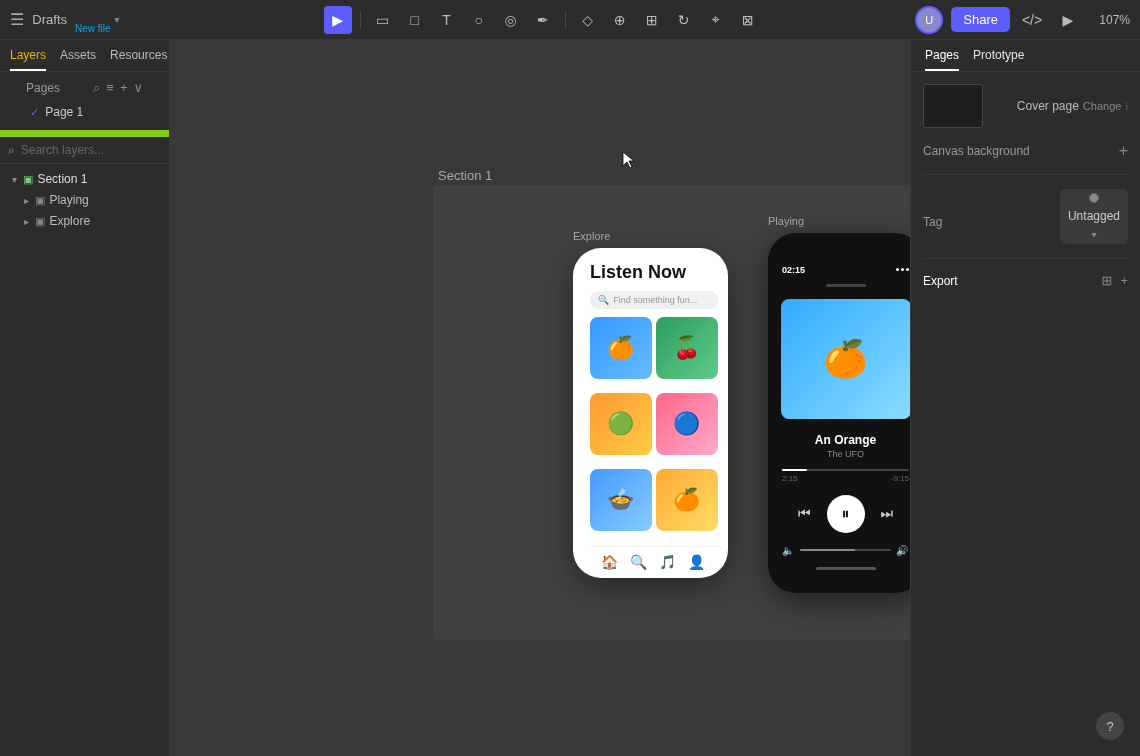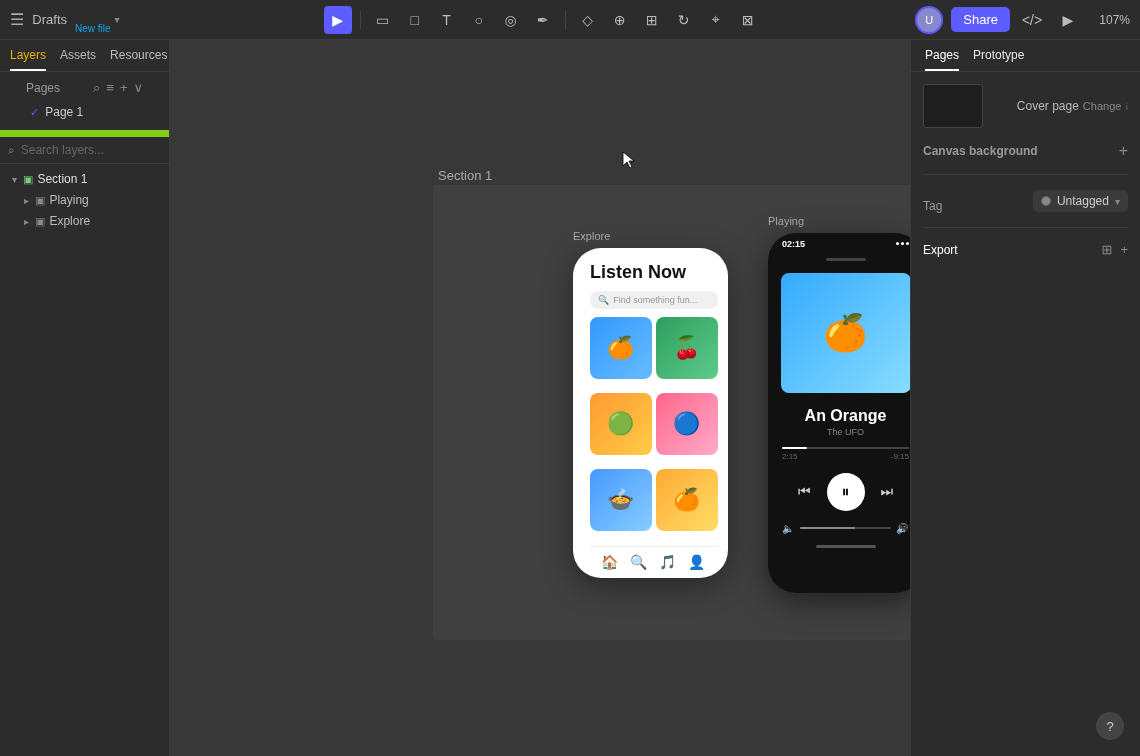--- a/index.html
+++ b/index.html
@@ -311,20 +311,21 @@
       border-radius: 28px;
       overflow: hidden;
       position: relative;
       box-shadow: 0 8px 30px rgba(0,0,0,0.5);
     }
     .phone-playing-inner {
       width: 100%;
       height: 100%;
       display: flex;
       flex-direction: column;
+      margin-top: 26px;
     }
     .status-bar {
       height: 22px;
       display: flex;
       align-items: center;
       justify-content: space-between;
       padding: 0 14px;
     }
     .status-time { font-size: 9px; color: white; font-weight: 600; }
     .status-dot { width: 3px; height: 3px; background: white; border-radius: 50%; }
@@ -338,21 +339,21 @@
       margin: 8px auto;
       display: flex;
       align-items: center;
       justify-content: center;
       font-size: 36px;
     }
     .track-info {
       text-align: center;
       padding: 6px;
     }
-    .track-title { font-size: 16px; font-weight: 700; color: white; }
+    .track-title { font-size: 12px; font-weight: 700; color: white; }
     .track-artist { font-size: 9px; color: #888; margin-top: 2px; }
 
     .progress-section {
       padding: 4px 14px;
     }
     .progress-bar-bg {
       height: 2px;
       background: #444;
       border-radius: 2px;
       position: relative;
@@ -503,21 +504,21 @@
       font-size: 11px;
       color: #888;
       cursor: pointer;
     }
 
     .canvas-bg-section {
       display: flex;
       align-items: center;
       justify-content: space-between;
     }
-    .canvas-bg-label { font-size: 12px; color: #999; font-weight: bold; }
+    .canvas-bg-label { font-size: 12px; color: #999; }
     .canvas-bg-add {
       font-size: 16px;
       color: #888;
       cursor: pointer;
     }
 
     .tag-section {
       display: flex;
       align-items: center;
       justify-content: space-between;
@@ -526,20 +527,21 @@
     .tag-dropdown {
       display: flex;
       align-items: center;
       gap: 6px;
       background: #3a3a3a;
       border-radius: 5px;
       padding: 4px 8px;
       cursor: pointer;
       font-size: 12px;
       color: #ccc;
+      flex-direction: column;
     }
     .tag-dot {
       width: 10px; height: 10px;
       border-radius: 50%;
       background: #888;
       border: 1px solid #666;
     }
 
     .export-section {
       display: flex;

